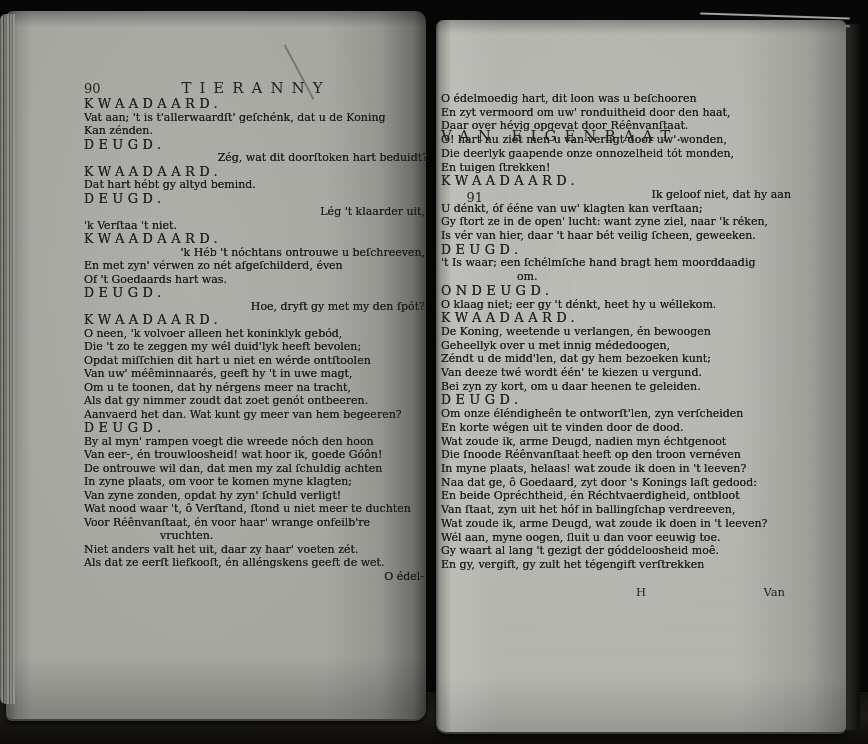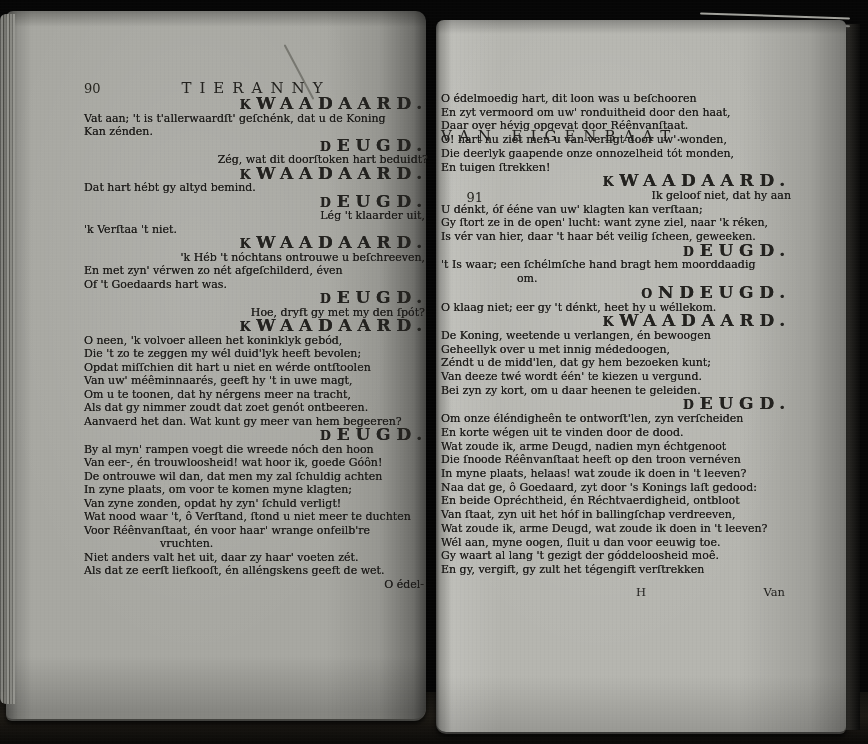--- a/index.html
+++ b/index.html
@@ -51,21 +51,21 @@
   .running-title{flex:1;text-align:center;font-size:15px;letter-spacing:8px;color:#22211e;}
   .page-num{width:42px;font-size:13px;color:#26251f;}
   #left-header .page-num{text-align:left;}
   #right-header .page-num{text-align:right;}
   
   .text-block{position:absolute;z-index:5;font-size:11px;line-height:13.5px;
     text-shadow:0 0 0.6px rgba(28,26,24,0.85);}
   #left-text{left:78px;top:86px;width:344px;}
   #right-text{left:5px;top:72px;width:350px;line-height:13.7px;}
   .line{white-space:nowrap;min-height:13.5px;}
-  .line.speaker{text-align:right;letter-spacing:0.34em;font-size:17px;color:#23221f;font-weight:bold;}
+  .line.speaker{text-align:left;letter-spacing:0.34em;font-size:13px;color:#23221f;}
   .line.speaker::first-letter{font-size:12.5px;}
   .line.right{text-align:right;padding-right:3px;}
   .line.center{text-align:right;padding-left:36px;}
   .line.indent{padding-left:76px;}
   .line.catchword{text-align:right;padding-right:4px;}
   
   #right-footer{position:absolute;left:5px;top:565px;width:350px;height:16px;z-index:5;
     font-size:11.5px;}
   #signature-mark{position:absolute;left:195px;}
   #right-catchword{position:absolute;right:6px;}

